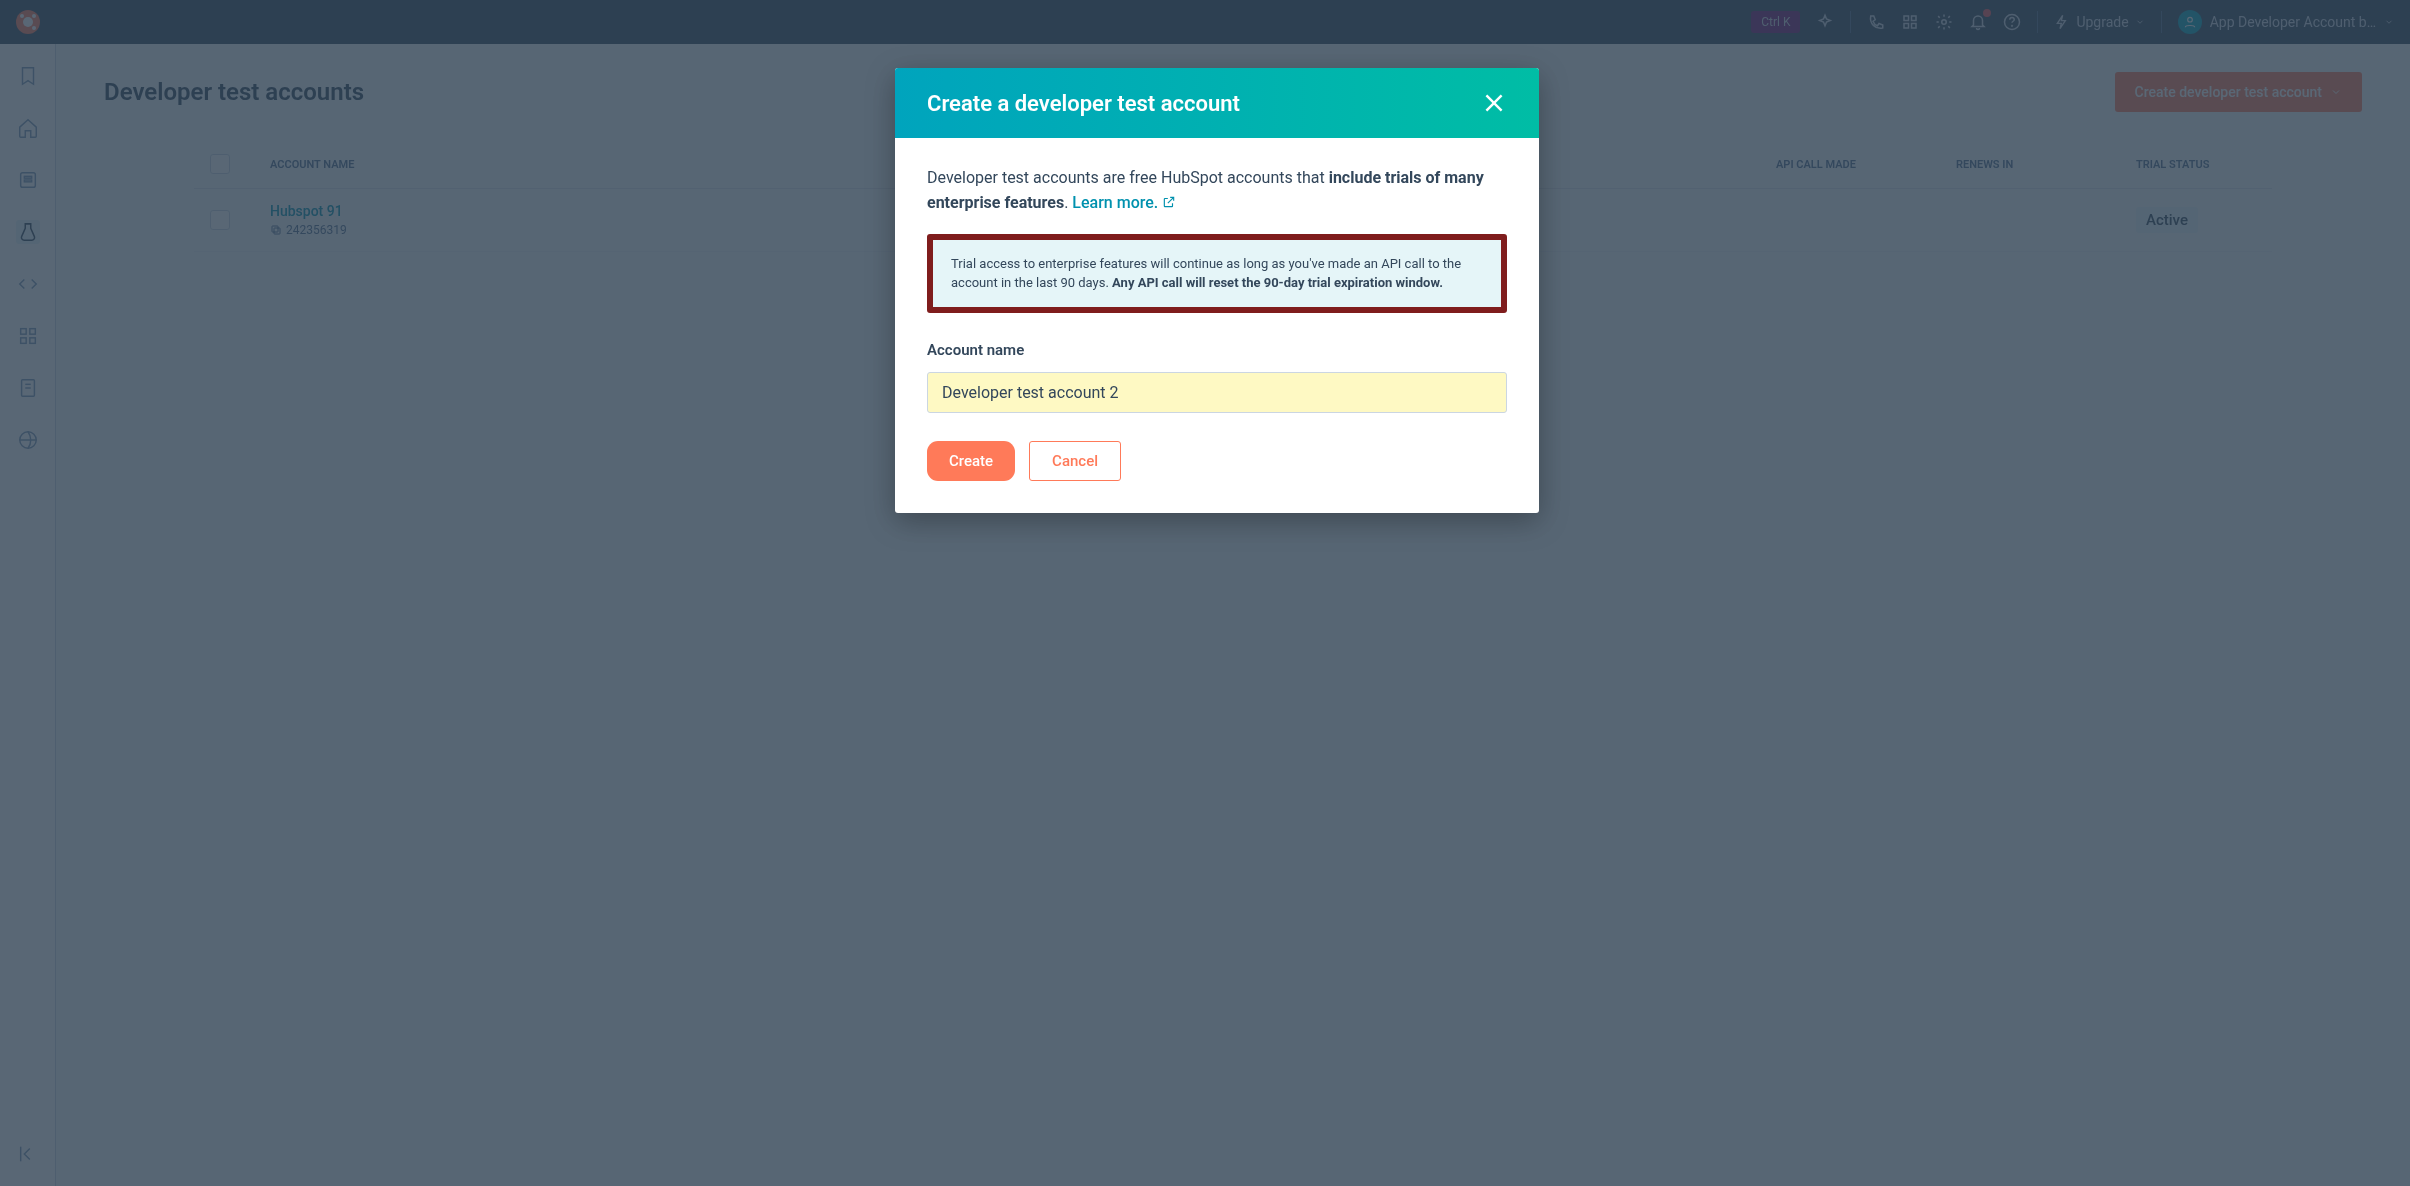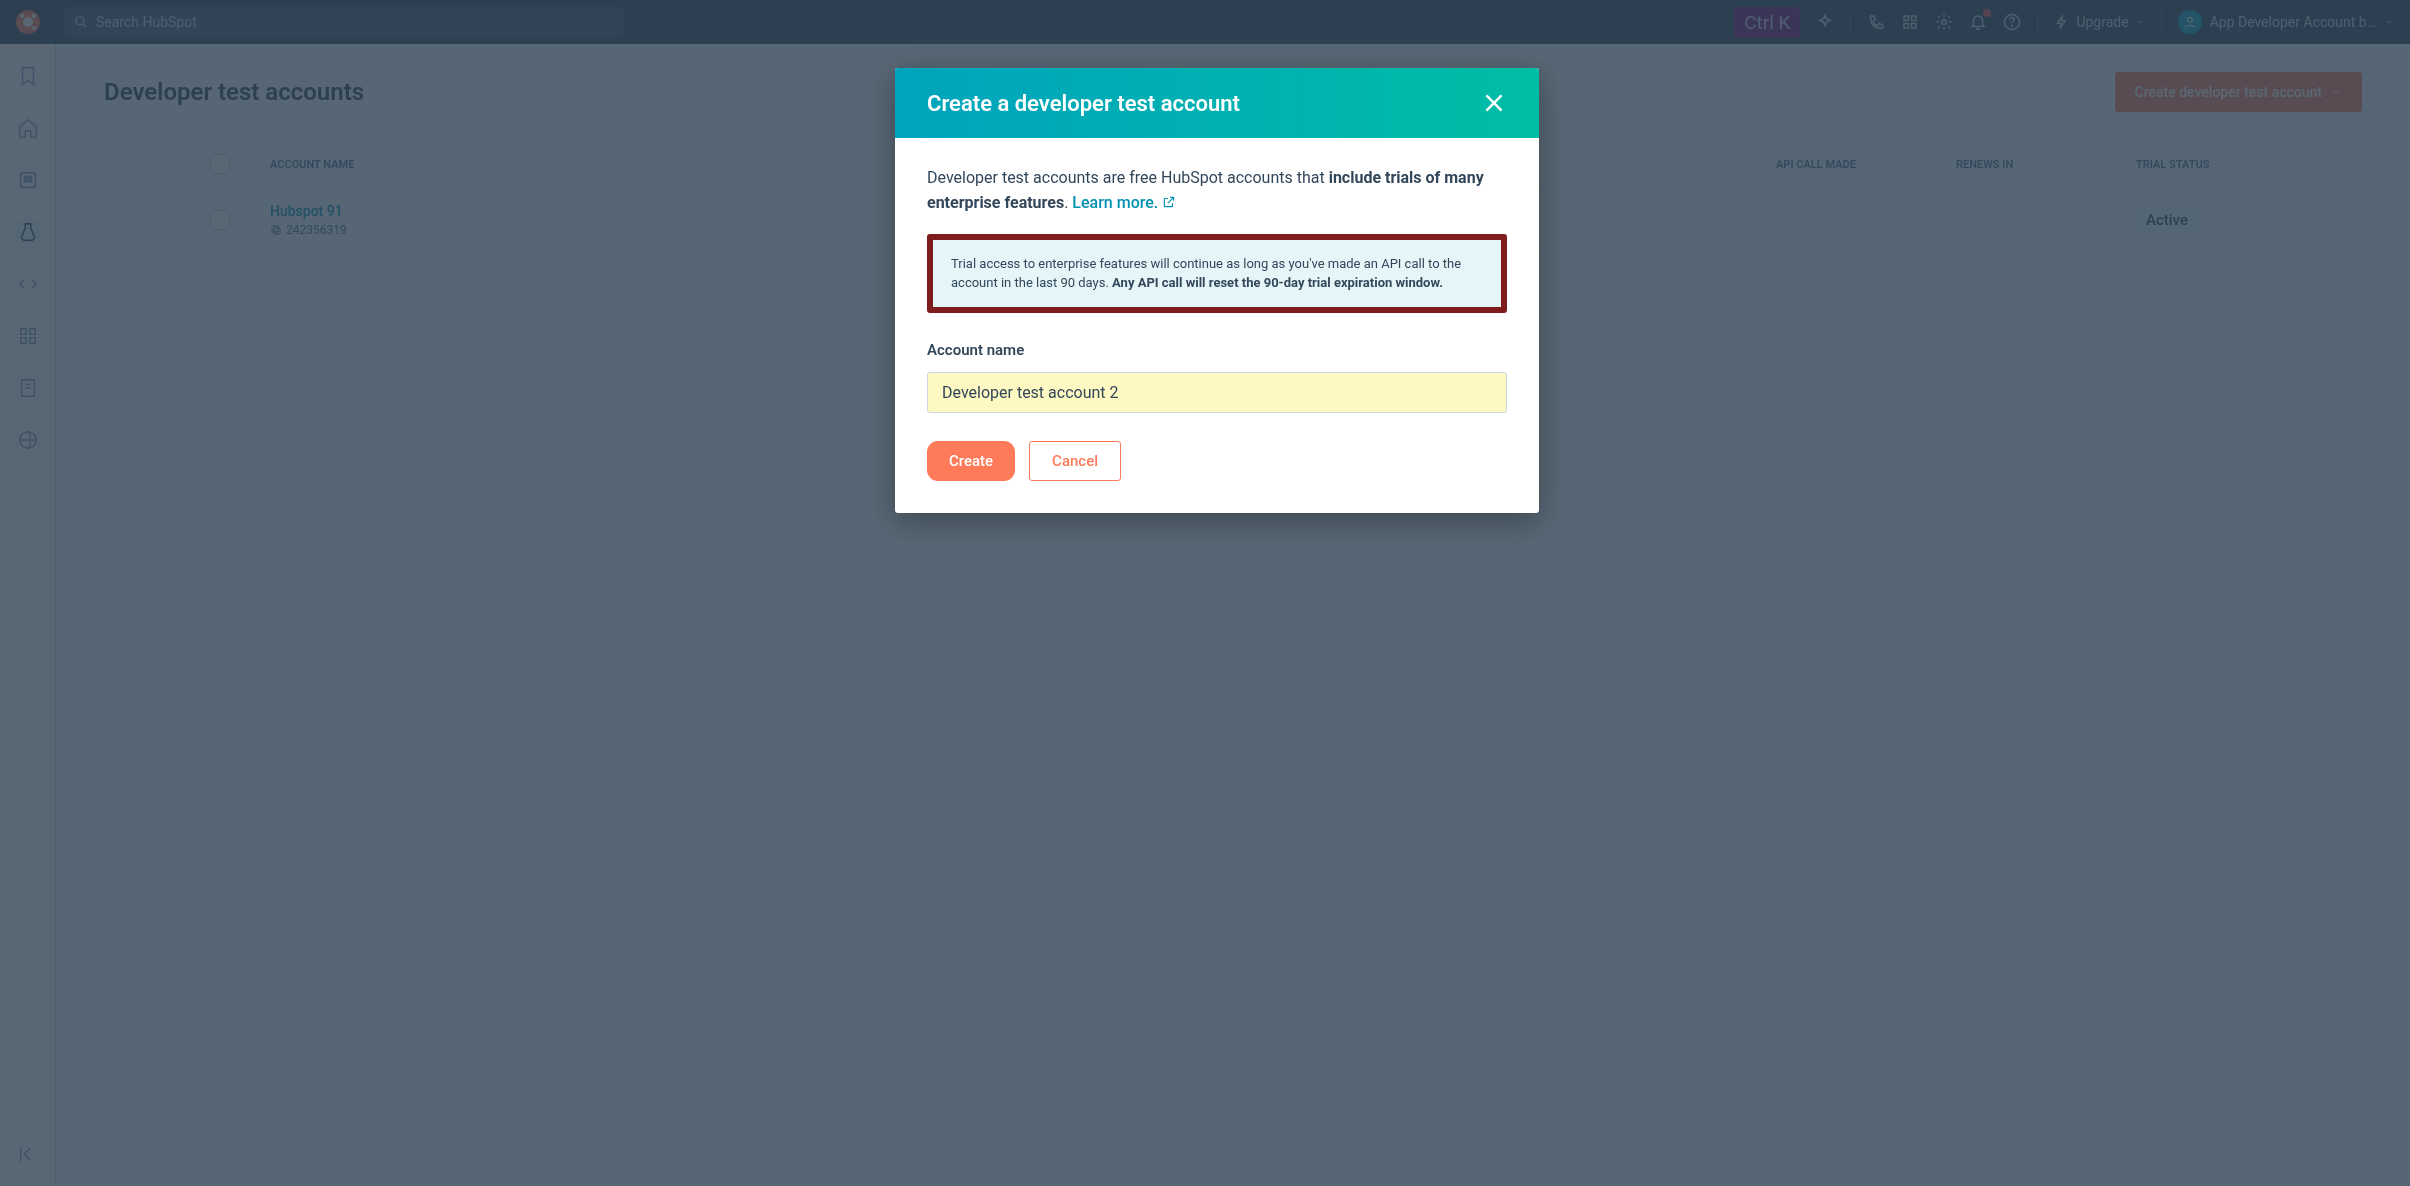--- a/index.html
+++ b/index.html
@@ -24,21 +24,21 @@
     height: 30px;
     background: #425b76;
     border-radius: 3px;
     display:flex; align-items:center;
     padding: 0 10px;
     color: #cbd6e2;
     margin-left: 8px;
   }
   .topnav .search svg { width:14px; height:14px; margin-right:8px; stroke:#cbd6e2; fill:none; stroke-width:2; }
   .topnav .spacer { flex:1; }
-  .topnav .pill { background:#701a75; border-radius:3px; padding:4px 10px; font-size:19px; }
+  .topnav .pill { background:#701a75; border-radius:3px; padding:4px 10px; font-size:12px; }
   .topnav .icon { width:18px; height:18px; display:flex; align-items:center; justify-content:center; position:relative; stroke:#cbd6e2; fill:none; stroke-width:2;}
   .topnav .icon svg { width:18px; height:18px; }
   .topnav .badge { position:absolute; top:-4px; right:-4px; width:8px; height:8px; background:#f2545b; border-radius:50%; }
   .topnav .divider { width:1px; height:22px; background:#516f90; }
   .topnav .upgrade { display:flex; align-items:center; gap:6px; }
   .topnav .profile { display:flex; align-items:center; gap:8px; }
   .topnav .avatar { width:24px; height:24px; border-radius:50%; background:#00a4bd; display:flex; align-items:center; justify-content:center; font-size:10px; color:white; }
   .chev svg { width:10px; height:10px; stroke:#cbd6e2; fill:none; stroke-width:2;}
 
   
@@ -154,27 +154,20 @@
 
 <div class="topnav">
   <div class="logo">
     <svg viewBox="0 0 24 24">
         <circle cx="12" cy="12" r="5" fill="white"></circle>
         <circle cx="6" cy="6" r="2" fill="white"></circle>
         <circle cx="18" cy="6" r="2" fill="white"></circle>
         <circle cx="18" cy="18" r="2" fill="white"></circle>
       </svg>
   </div>
-  <div class="search">
-    <svg viewBox="0 0 24 24">
-        <circle cx="10" cy="10" r="7"></circle>
-        <line x1="21" y1="21" x2="15" y2="15"></line>
-      </svg>
-    <span>Search HubSpot</span>
-  </div>
   <div class="spacer"></div>
   <div class="pill">Ctrl K</div>
   <div class="icon">
       <svg viewBox="0 0 24 24">
         <path d="M12 3l2 5 5 2-5 2-2 5-2-5-5-2 5-2z"></path>
       </svg>
     </div>
   <div class="divider"></div>
   <div class="icon">
       <svg viewBox="0 0 24 24">

